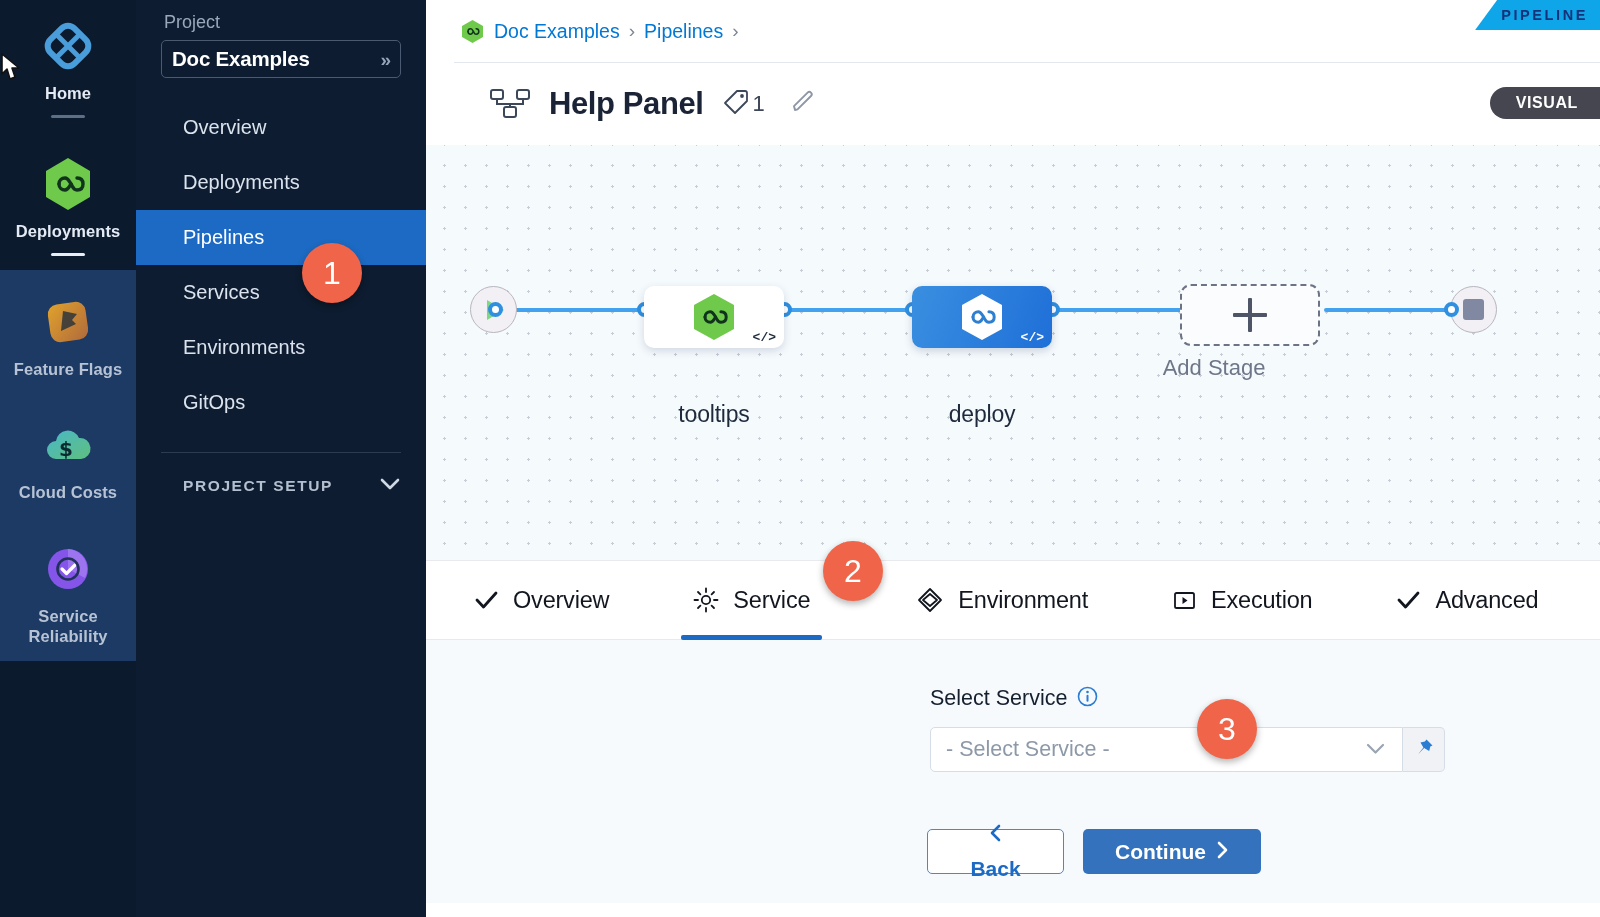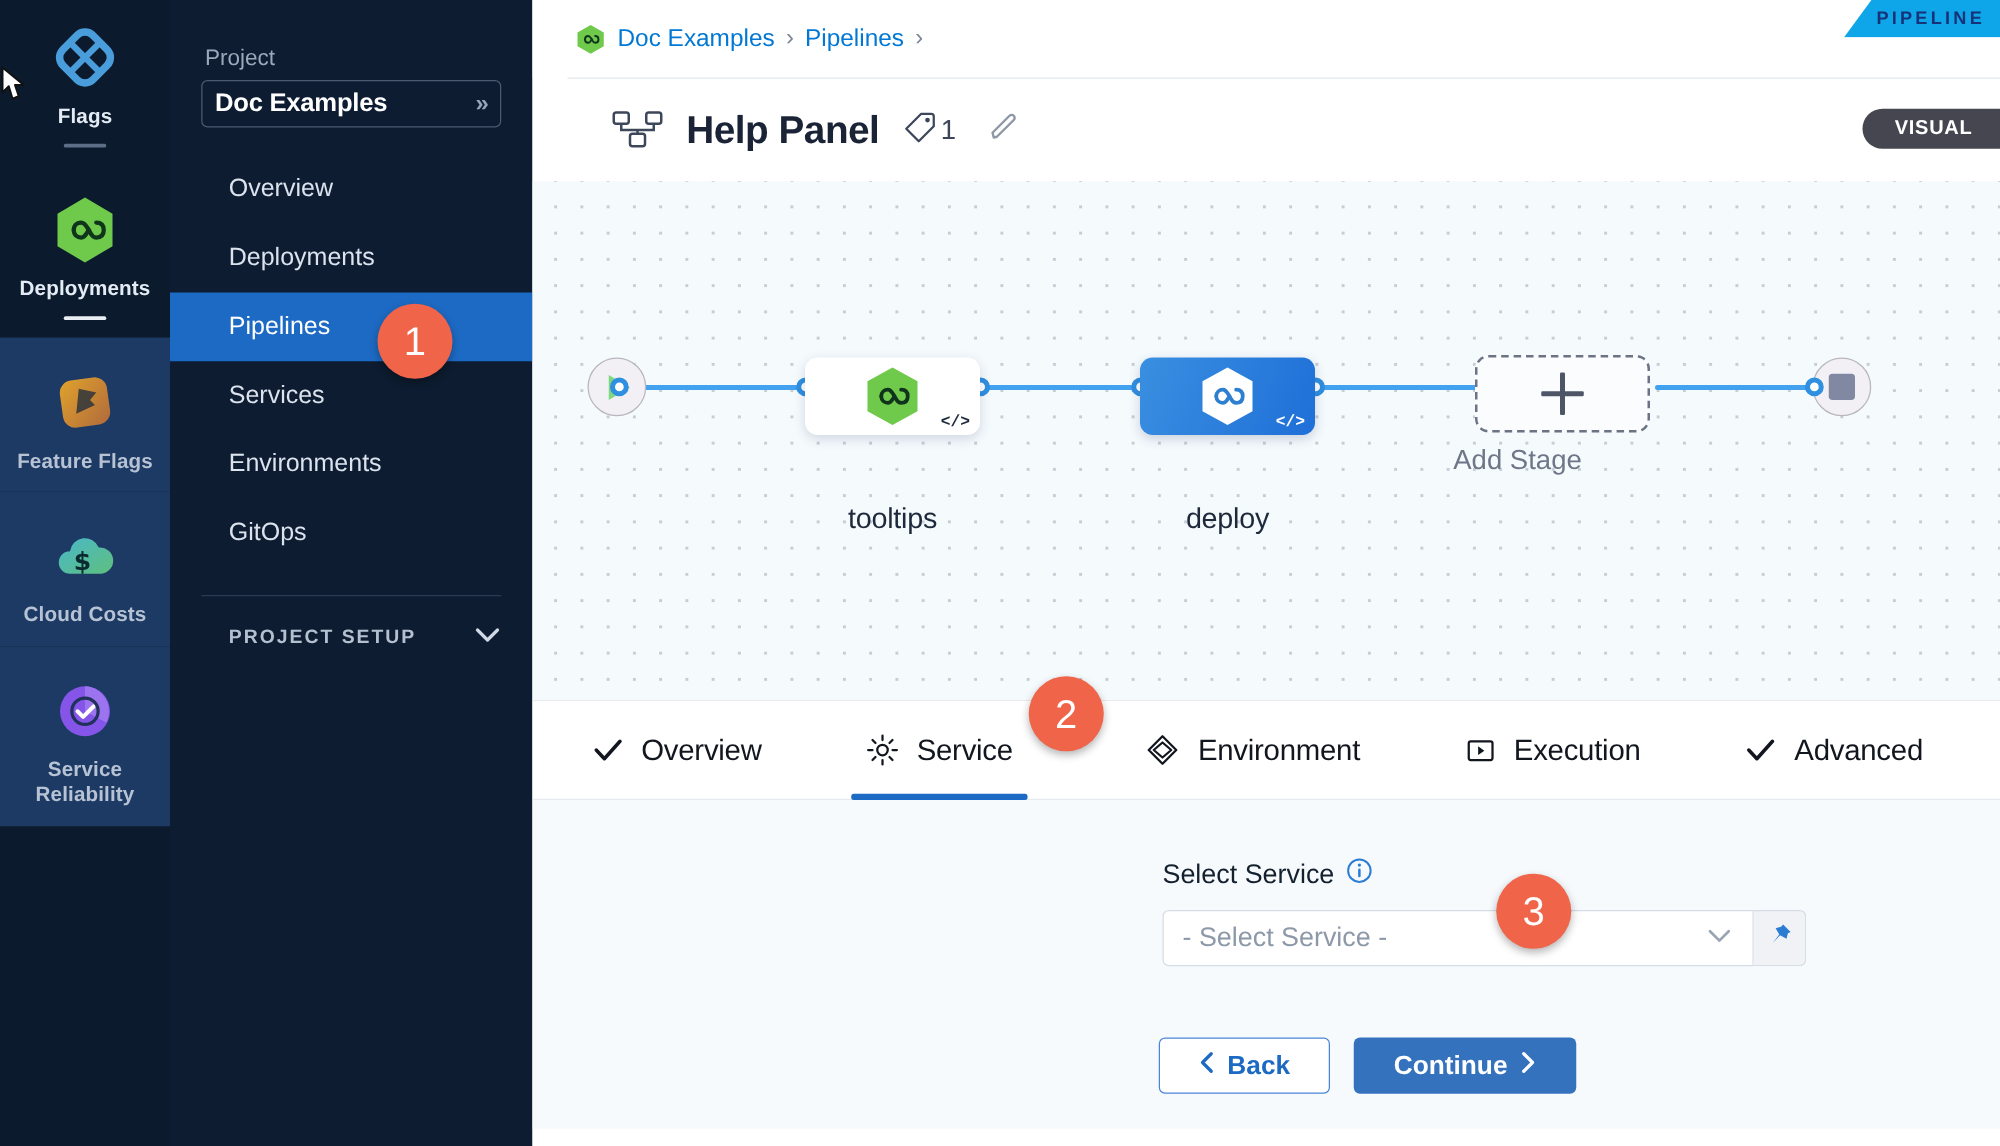--- a/index.html
+++ b/index.html
@@ -37,21 +37,21 @@
   .rail-underline {
     width: 34px; height: 3px; background: #5c6f86;
     margin: 11px auto 0; border-radius: 2px;
   }
   .rail-underline.bright { background: #e9eef5; }
 
   
   .projnav {
     width: 290px; flex: 0 0 290px; height: 917px;
     background: #0d1c30;
-    padding-top: 36px;
+    padding-top: 12px;
     position: relative;
   }
   .proj-label {
     color: #9aa8ba; font-size: 18px; padding: 0 28px 7px;
   }
   .proj-select {
     margin: 0 25px; height: 38px;
     border: 1px solid #4a5a70; border-radius: 5px;
     display: flex; align-items: center; justify-content: space-between;
     padding: 0 9px 0 10px; cursor: pointer;
@@ -211,21 +211,21 @@
   .pin-btn {
     width: 42px; height: 45px; background: #f1f2f6;
     border: 1px solid #d6dde6; border-left: none; border-radius: 0 5px 5px 0;
     display: flex; align-items: center; justify-content: center; cursor: pointer;
   }
   .btn-row { display: flex; padding-left: 501px; margin-top: 57px; }
   .btn-back {
     height: 45px; min-width: 137px; background: #fff;
     border: 1.6px solid #4a86d8; border-radius: 5px; color: #1d6ac4;
     font-size: 21px; font-weight: 700; display: flex; align-items: center;
-    justify-content: center; gap: 10px; cursor: pointer;
+    justify-content: center; gap: 10px; cursor: pointer; flex-direction: column;
   }
   .btn-continue {
     height: 45px; min-width: 178px; background: #3572bd;
     border: none; border-radius: 5px; color: #fff;
     font-size: 21px; font-weight: 700; display: flex; align-items: center;
     justify-content: center; gap: 10px; cursor: pointer; margin-left: 19px;
   }
 
   
   .callout {
@@ -253,21 +253,21 @@
     <div class="rail-item">
       <div class="rail-icon">
         <svg width="52" height="52" viewBox="0 0 52 52">
           <g transform="rotate(45 26 26)">
             <rect x="9" y="9" width="34" height="34" rx="9" fill="none" stroke="#4a9ddb" stroke-width="6"></rect>
             <line x1="26" y1="9" x2="26" y2="43" stroke="#4a9ddb" stroke-width="5"></line>
             <line x1="9" y1="26" x2="43" y2="26" stroke="#4a9ddb" stroke-width="5"></line>
           </g>
         </svg>
       </div>
-      <div class="rail-label">Flags</div>
+      <div class="rail-label">Home</div>
       <div class="rail-underline"></div>
     </div>
 
     <div class="rail-item" style="padding-top:24px;">
       <div class="rail-icon">
         <svg width="52" height="56" viewBox="0 0 52 56">
           <polygon points="26,2 48,15 48,41 26,54 4,41 4,15" fill="#6fc94a" rx="6"></polygon>
           <path d="M17 28c0-4 3-6 6-6s4 3 6 6 2 6 6 6 6-2 6-6-2-6-6-6" fill="none" stroke="#10331c" stroke-width="3.4" stroke-linecap="round"></path>
           <path d="M17 28c0 4 3 6 6 6s4-3 6-6" fill="none" stroke="#10331c" stroke-width="3.4" stroke-linecap="round"></path>
         </svg>

